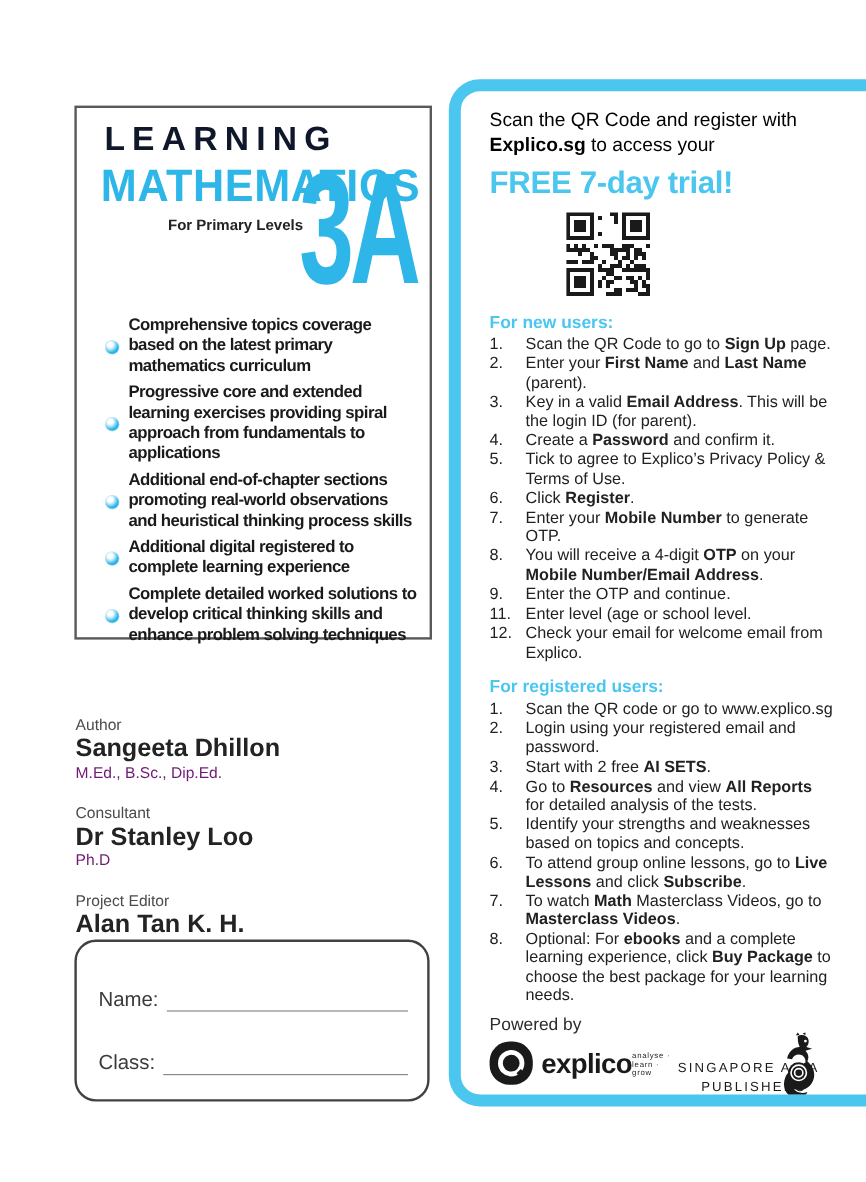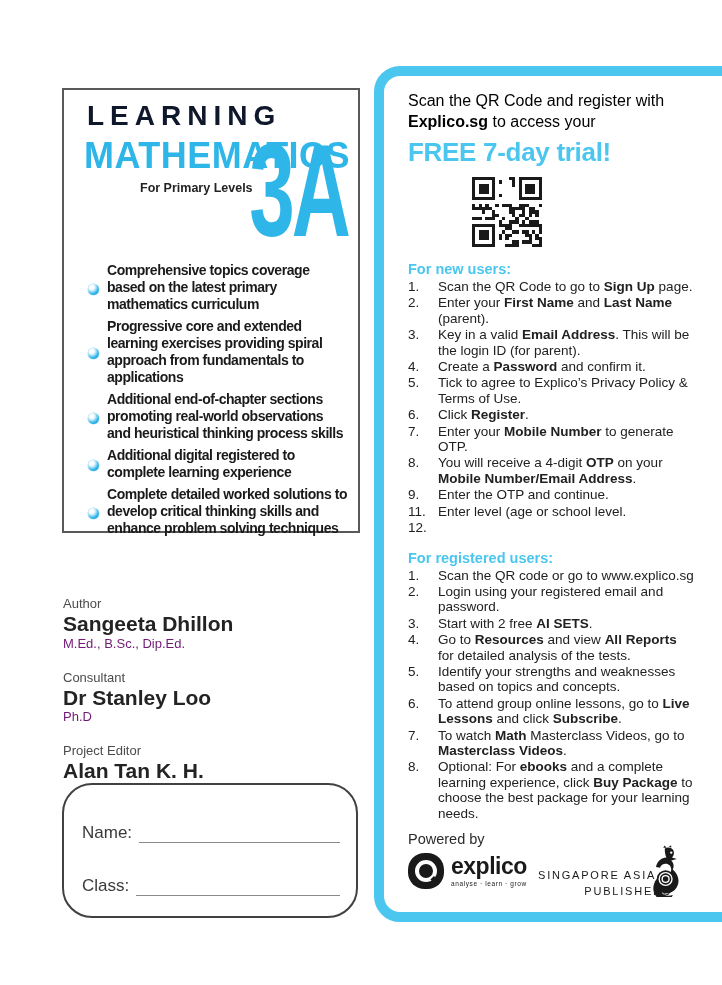--- a/index.html
+++ b/index.html
@@ -30,21 +30,21 @@
 
   
   .credits { position:absolute; left:63px; top:596px; }
   .credit { margin-bottom:19px; }
   .role  { font-size:13px; color:#4b4b4b; margin-bottom:1px; }
   .cname { font-size:21px; font-weight:bold; color:#232323; line-height:1.12; }
   .quals { font-size:13px; color:#701a75; }
 
   
   .nc-box { position:absolute; left:62px; top:783px; width:296px; height:135px;
-    border:2px solid #414042; border-radius:30px; background:#fff; }
+    border:2px solid #414042; border-radius:18px; background:#fff; }
   .nc-row { position:absolute; left:18px; right:16px; display:flex; align-items:flex-end; }
   .nc-row.first { top:38px; }
   .nc-row.second { top:91px; }
   .nc-label { font-size:17px; color:#3a3a3a; margin-right:7px; }
   .nc-line { flex:1; border-bottom:1.3px solid #8a8a8a; height:20px; }
 
   
   .panel { position:absolute; left:374px; top:66px; width:380px; height:856px;
     border:10px solid var(--panel-cyan); border-radius:26px; background:#fff; }
   .p-inner { padding:14px 0 0 24px; width:312px; }
@@ -65,21 +65,21 @@
 
   
   .logos { margin-top:6px; display:flex; align-items:flex-start; width:268px; }
   .explico { display:flex; align-items:center; gap:7px; }
   .exp-mark { position:relative; width:36px; height:36px; background:#1a1a1a;
     border-radius:46%; flex:none; }
   .exp-mark .ring { position:absolute; left:7px; top:7px; width:22px; height:22px;
     border:4px solid #fff; border-radius:50%; }
   .exp-mark .tail { position:absolute; right:5px; bottom:6px; width:8px; height:5px;
     background:#1a1a1a; transform:rotate(45deg); }
-  .exp-text { display:flex; flex-direction:column; align-items:flex-end;justify-content:space-between; }
+  .exp-text { display:flex; flex-direction:row; align-items:flex-end;justify-content:space-between; }
   .exp-word { font-size:23px; font-weight:bold; color:#1a1a1a; letter-spacing:-0.5px;
     line-height:1; }
   .exp-tag { font-size:6.5px; color:#1a1a1a; letter-spacing:0.6px; margin-top:2px; }
   .sap { margin-left:auto; position:relative; width:138px; height:56px; }
   .sap-l1 { position:absolute; left:0; top:16px; font-size:11px; letter-spacing:1.8px;
     color:#1a1a1a; white-space:nowrap; }
   .sap-l2 { position:absolute; right:4px; top:32px; font-size:11px; letter-spacing:1.8px;
     color:#1a1a1a; }
   .sap-horse { position:absolute; right:-4px; top:-8px; }
 </style>
@@ -395,20 +395,21 @@
           <li>
             <span class="num">9.</span>
             <span class="txt">Enter the OTP and continue.</span>
           </li>
           <li>
             <span class="num">11.</span>
             <span class="txt">Enter level (age or school level.</span>
           </li>
           <li>
             <span class="num">12.</span>
+            <span class="txt">Check your email for welcome email from Explico.</span>
           </li>
         </ol>
 
       <div class="p-h">For registered users:</div>
       <ol class="steps">
           <li>
             <span class="num">1.</span>
             <span class="txt">Scan the QR code or go to www.explico.sg</span>
           </li>
           <li>

